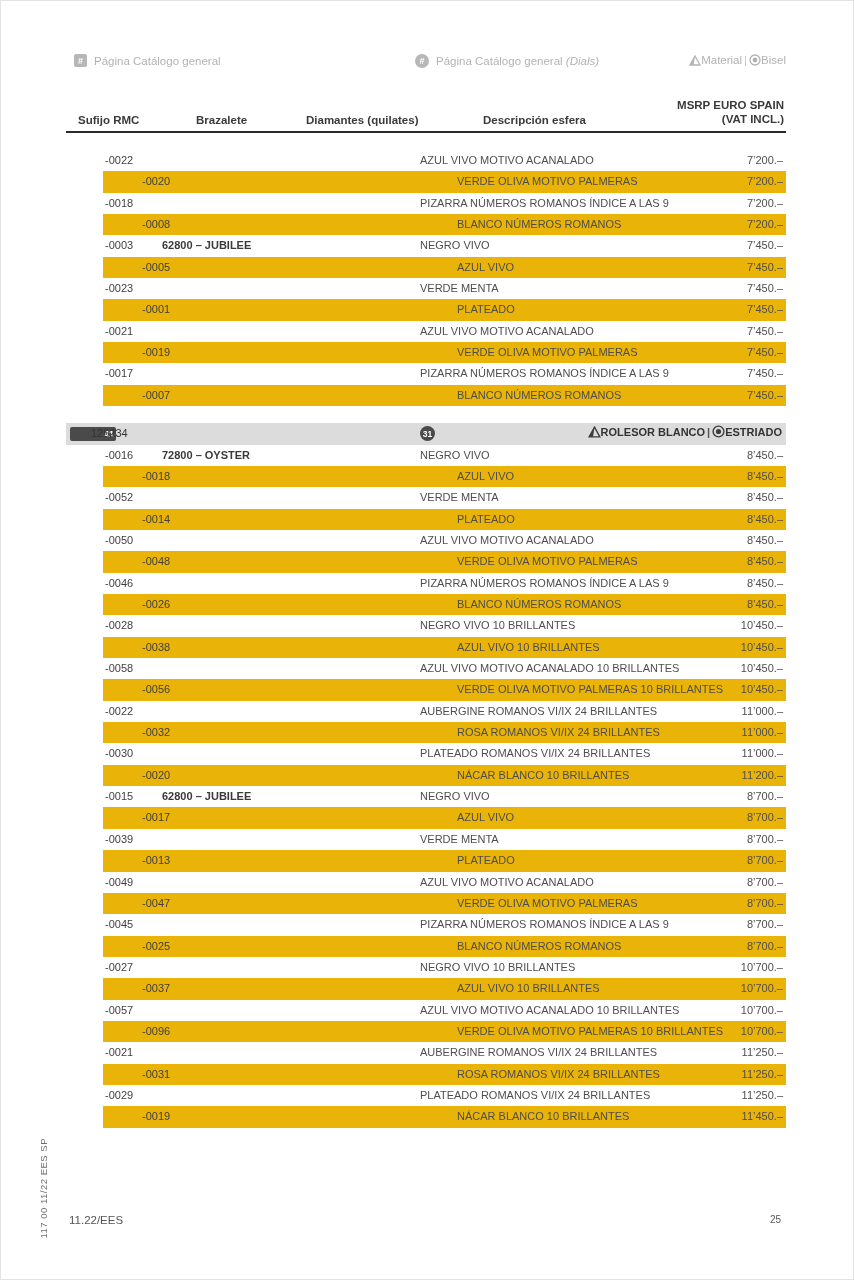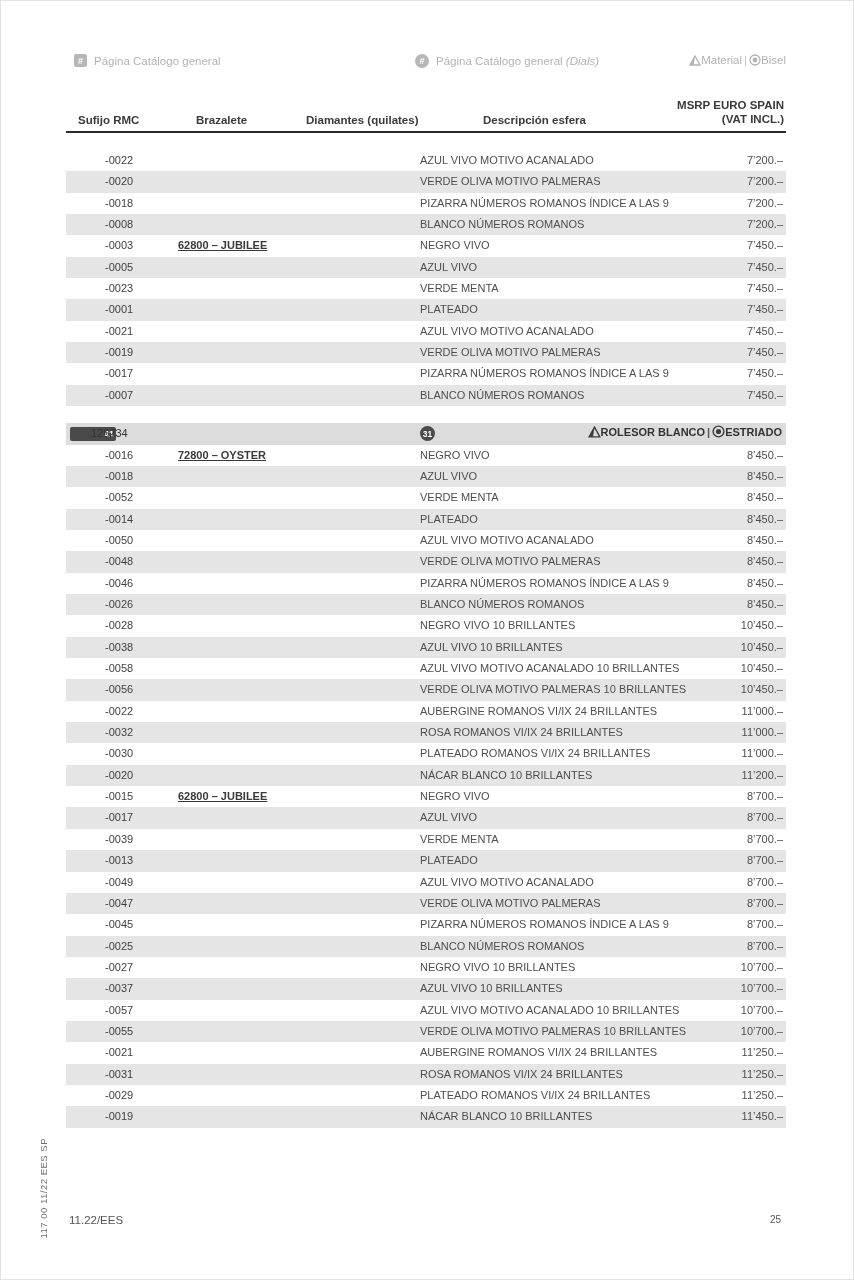--- a/index.html
+++ b/index.html
@@ -25,23 +25,23 @@
   .col-header .lbl{position:absolute;bottom:5px;white-space:nowrap;}
   .ch-sufijo{left:12px;}
   .ch-brazalete{left:130px;}
   .ch-diamantes{left:240px;}
   .ch-descripcion{left:417px;}
   .ch-msrp{position:absolute;right:2px;bottom:5px;text-align:right;line-height:14px;white-space:nowrap;}
   
   .table-body{position:absolute;top:133px;left:66px;width:720px;}
   .sec-gap{height:17px;}
   .row{position:relative;height:21.35px;line-height:21.35px;font-size:11px;color:#4e4e4e;white-space:nowrap;}
-  .row.alt{background:#e5e5e5;}
+  .row.alt{background:#eab308;margin-left:37px;}
   .c-sufijo{position:absolute;left:39px;color:#3f3f3f;}
-  .c-braz{position:absolute;left:112px;font-weight:bold;color:#3a3a3a;text-decoration:underline;}
+  .c-braz{position:absolute;left:96px;font-weight:bold;color:#3a3a3a;}
   .c-desc{position:absolute;left:354px;}
   .c-price{position:absolute;right:3px;text-align:left;}
   
   .section-row{position:relative;height:21.5px;background:#dcdcdc;font-size:11px;}
   .badge-sq{position:absolute;left:4px;top:3.5px;width:14px;height:14px;background:#4a4a4a;color:#fff;
     display:flex;align-items:center;justify-content:center;font-size:9px;font-weight:bold;border-radius:2px;padding-left:32px;}
   .sec-rmc{position:absolute;left:25px;top:0;line-height:21.5px;font-weight:normal;color:#333;}
   .badge-ci{position:absolute;left:354px;top:3px;width:15px;height:15px;background:#4a4a4a;color:#fff;
     display:flex;align-items:center;justify-content:center;font-size:8.5px;font-weight:bold;border-radius:50%;}
   .sec-right{position:absolute;right:4px;top:0;height:17px;display:flex;align-items:center;
@@ -386,21 +386,21 @@
     </div>
 
     <div class="row">
       <span class="c-sufijo">-0057</span>
       <span class="c-braz"></span>
       <span class="c-desc">AZUL VIVO MOTIVO ACANALADO 10 BRILLANTES</span>
       <span class="c-price">10’700.–</span>
     </div>
 
     <div class="row alt">
-      <span class="c-sufijo">-0055</span>
+      <span class="c-sufijo">-0096</span>
       <span class="c-braz"></span>
       <span class="c-desc">VERDE OLIVA MOTIVO PALMERAS 10 BRILLANTES</span>
       <span class="c-price">10’700.–</span>
     </div>
 
     <div class="row">
       <span class="c-sufijo">-0021</span>
       <span class="c-braz"></span>
       <span class="c-desc">AUBERGINE ROMANOS VI/IX 24 BRILLANTES</span>
       <span class="c-price">11’250.–</span>

